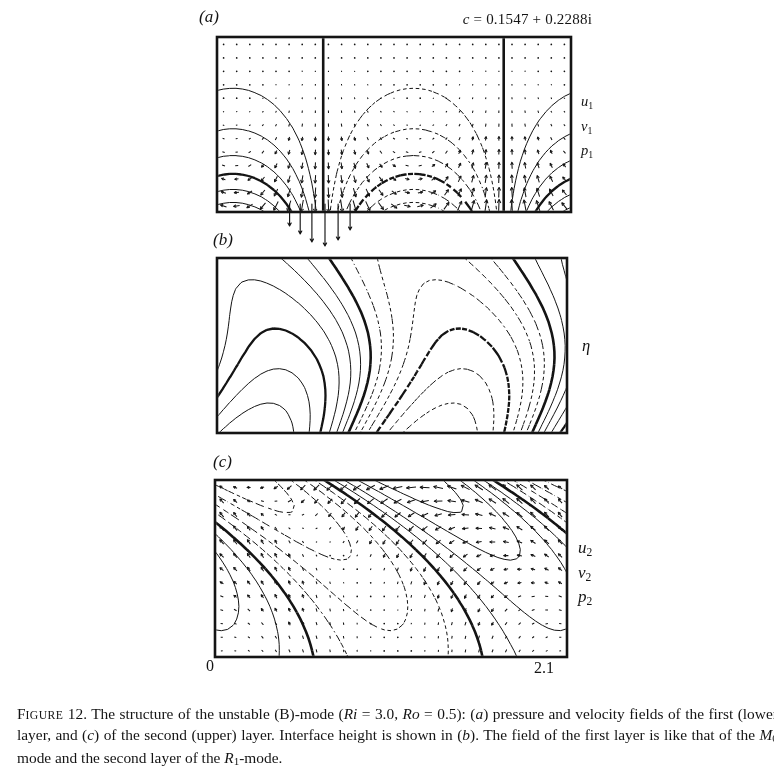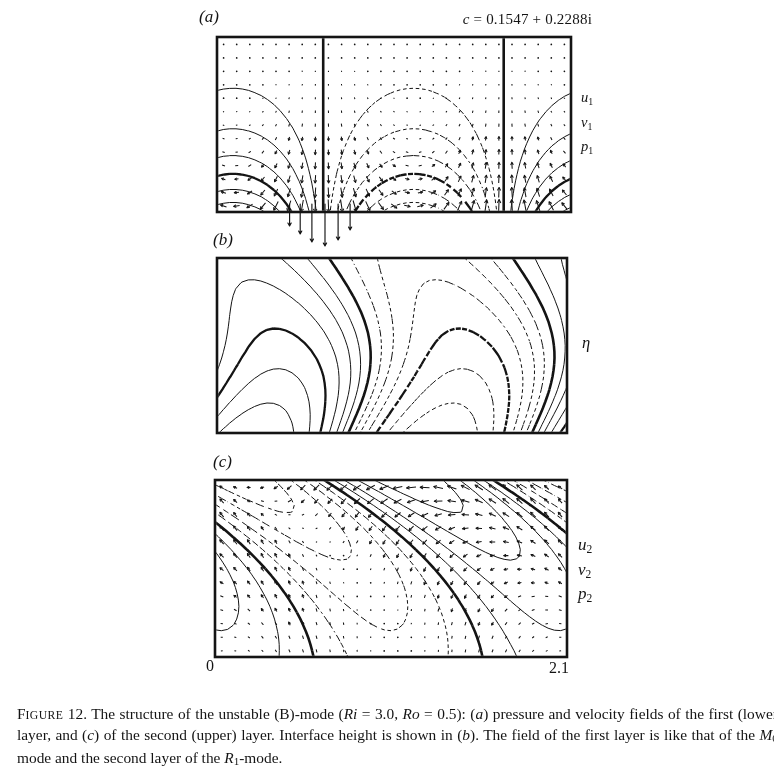--- a/index.html
+++ b/index.html
@@ -12,25 +12,25 @@
   .eigen{position:absolute;right:182px;top:11px;font-size:15px;letter-spacing:0.2px;}
   .it{font-style:italic;}
   svg.panel{position:absolute;overflow:visible;}
   #svg-a{left:217px;top:37px;}
   #svg-b{left:217px;top:258px;}
   #svg-c{left:215px;top:480px;}
   .sidelabels{position:absolute;}
   #side-a{left:581px;top:87px;font-size:14.5px;}
   #side-b{left:582px;top:332px;font-size:16.5px;}
   #side-c{left:578px;top:534px;font-size:17px;}
-  .flabel{height:24.5px;line-height:21px;}
+  .flabel{height:24.5px;line-height:28px;}
   .fsub{font-size:0.68em;vertical-align:-0.28em;}
   .tick{position:absolute;font-size:16px;}
   #tick-0{left:206px;top:657px;}
-  #tick-21{left:549px;top:659px;text-align:right;}
+  #tick-21{left:534px;top:659px;text-align:right;}
   #caption{position:absolute;left:4px;top:690px;width:766px;margin:13px;
            font-size:15.4px;line-height:1.39;text-align:justify;color:#141414;}
   .screst{font-size:0.76em;letter-spacing:0.4px;}
   .csub{font-size:0.72em;vertical-align:-0.22em;}
 </style>
 </head>
 <body>
 
 <div class="page">
 

